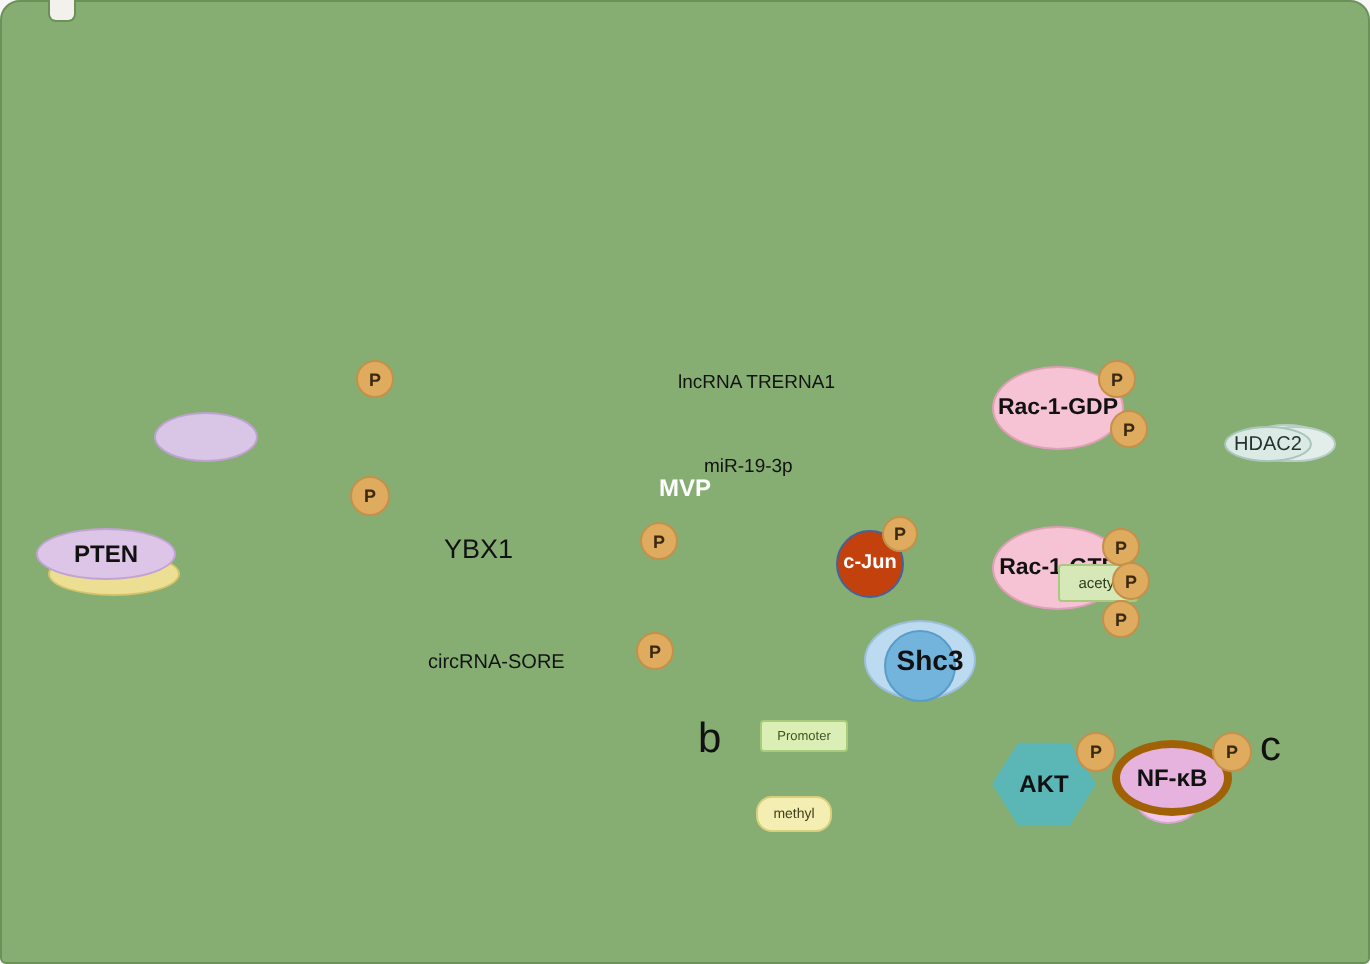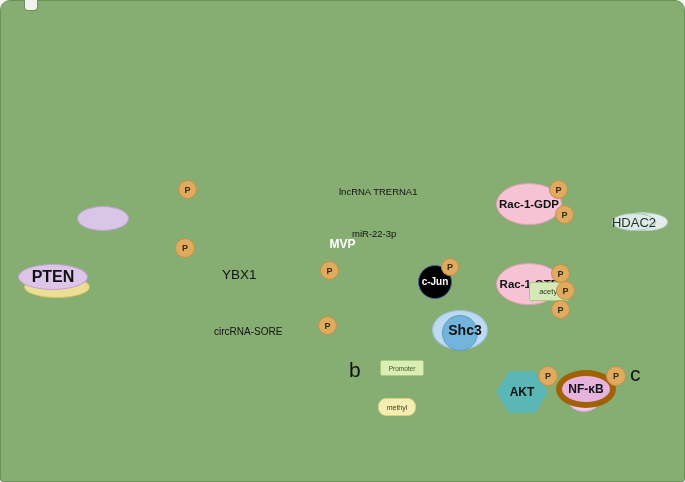--- a/index.html
+++ b/index.html
@@ -38,56 +38,56 @@
   .node{position:absolute;display:flex;align-items:center;justify-content:center;text-align:center;box-sizing:border-box;}
   .node-label{font-weight:bold;color:#111;line-height:1.05;}
 
   .ell{border-radius:50%;}
   .n-pi3k{left:133px;top:175px;width:52px;height:31px;background:#f2e09a;border:1px solid #d9c06a;}
   .n-pi3k .node-label{font-size:12px;}
   .n-pip3{left:47px;top:205px;width:60px;height:28px;background:#c6d6ee;border:1px solid #9db4d8;z-index:3;}
   .n-pip3 .node-label{font-size:13px;}
   .n-pip3b{left:77px;top:206px;width:52px;height:25px;background:#d9c6e6;border:1px solid #bda2d2;z-index:2;}
   .n-pten{left:18px;top:264px;width:70px;height:26px;background:#ddc5e8;border:1px solid #c2a3d4;z-index:3;}
-  .n-pten .node-label{font-size:16px;}
+  .n-pten .node-label{font-size:12px;}
   .n-ptenb{left:24px;top:276px;width:66px;height:22px;background:#ecdf93;border:1px solid #d4c469;z-index:2;}
   .n-mtor{left:125px;top:323px;width:54px;height:32px;background:#b69ad4;border:1px solid #9b7cc0;}
   .n-mtor .node-label{font-size:12px;color:#17171b;}
 
   .hexnode{position:absolute;width:56px;height:48px;text-align:right;}
   .hexnode .hx{position:absolute;inset:0;background:#5bb6b6;clip-path:polygon(25% 3%,75% 3%,100% 50%,75% 97%,25% 97%,0% 50%);}
   .hexnode .node-label{position:absolute;inset:0;display:flex;align-items:center;justify-content:center;font-size:13px;}
   .n-akt{left:132px;top:240px;}
   .n-akt2{left:496px;top:370px;width:52px;height:44px;}
   .n-akt2 .node-label{font-size:12px;}
 
   .n-ras{left:282px;top:172px;width:46px;height:30px;background:#decfea;border:1px solid #bfa8d5;}
   .n-ras .node-label{font-size:12.5px;}
   .n-raf{left:282px;top:218px;width:46px;height:30px;background:#cfe7d6;border:1px solid #a8cdb5;}
   .n-raf .node-label{font-size:12.5px;}
   .n-mek{left:280px;top:265px;width:48px;height:28px;background:#8fa8d6;border:1px solid #6f8bc0;}
   .n-mek .node-label{font-size:12.5px;}
   .n-erk{left:281px;top:320px;width:48px;height:30px;background:#cbaaab;border:1px solid #ad8a8c;}
   .n-erk .node-label{font-size:12.5px;}
 
-  .n-cjun{left:418px;top:265px;width:34px;height:34px;background:#000000;border:1px solid #45629b;}
+  .n-cjun{left:418px;top:265px;width:34px;height:34px;background:#c2410c;border:1px solid #45629b;}
   .n-cjun .node-label{font-size:10px;color:#fff;}
 
   .n-shc3a{left:432px;top:310px;width:56px;height:40px;background:#bcdaf0;border:1px solid #9cbfdd;z-index:2;}
   .n-shc3b{left:442px;top:315px;width:36px;height:36px;background:#73b4dd;border:1px solid #5a9cc7;z-index:3;}
   .shc3-txt{left:438px;top:322px;width:54px;text-align:center;font-size:14px;font-weight:bold;color:#111;z-index:6;}
 
   .n-rac1gdp{left:496px;top:183px;width:66px;height:42px;background:#f5c3d3;border:1px solid #dfa0b7;}
   .n-rac1gdp .node-label{font-size:11.5px;}
   .n-rac1gtp{left:496px;top:263px;width:66px;height:42px;background:#f5c3d3;border:1px solid #dfa0b7;}
   .n-rac1gtp .node-label{font-size:11.5px;}
   .n-plrkhg5{left:528px;top:242px;width:62px;height:22px;background:#bdd6ee;border:1px solid #99b8da;}
   .n-plrkhg5 .node-label{font-size:9px;}
 
-  .n-nfkb{left:556px;top:370px;width:60px;height:38px;background:#e6b3de;border:6px solid #a16207;z-index:3;}
+  .n-nfkb{left:556px;top:370px;width:60px;height:38px;background:#e6b3de;border:4px solid #a16207;z-index:3;}
   .n-nfkb .node-label{font-size:12px;}
   .n-nfkbb{left:566px;top:380px;width:36px;height:32px;background:#f2c9ec;border:1px solid #d8a6d1;z-index:2;}
 
   .mvp{left:362px;top:320px;width:60px;height:36px;z-index:3;}
   .mvp .mvpshape{position:absolute;inset:0;background:#86ae73;border:1px solid #6b9159;border-radius:10px 10px 3px 3px;}
   .mvp .notch{position:absolute;left:24px;top:-1px;width:12px;height:11px;background:#f2f1ec;border-left:1px solid #6b9159;border-right:1px solid #6b9159;border-bottom:1px solid #6b9159;border-radius:0 0 4px 4px;}
   .mvp .node-label{position:absolute;inset:0;display:flex;align-items:center;justify-content:center;font-size:12px;color:#fff;padding-top:6px;}
 
   
   .pbadge{position:absolute;border-radius:50%;background:#dfab5e;border:1px solid #c4904a;color:#3a2a12;font-size:9px;font-weight:bold;display:flex;align-items:center;justify-content:center;z-index:8;}
@@ -115,21 +115,21 @@
   .acetyl{left:529px;top:282px;width:38px;height:17px;background:#d6e8b8;border:1px solid #a9c97e;display:flex;align-items:center;justify-content:center;border-radius:2px;}
   .acetyl span{font-size:7.5px;color:#2d3a18;}
 
   .methylbox{left:378px;top:398px;width:36px;height:16px;background:#f4eeb3;border:1px solid #d9d07e;border-radius:8px;display:flex;align-items:center;justify-content:center;}
   .methylbox span{font-size:7px;color:#40401c;}
 
   .promoter{left:380px;top:360px;width:42px;height:14px;background:#dbeeb6;border:1px solid #a9cb7c;border-radius:2px;display:flex;align-items:center;justify-content:center;z-index:5;}
   .promoter span{font-size:6.5px;color:#3d5420;}
 
   .hdac2{left:612px;top:213px;width:42px;height:16px;background:#dbeae4;border:1px solid #a9c6bb;border-radius:50%;display:flex;align-items:center;justify-content:center;z-index:4;}
-  .hdac2 span{font-size:13px;color:#24342c;}
+  .hdac2 span{font-size:10px;color:#24342c;}
   .hdac2-sh{position:absolute;border-radius:50%;background:#e3eeea;border:1px solid #b6cfc4;}
 
   
   .panelbox{position:absolute;background:#f2f1ec;border:1px solid #e0ded6;border-radius:7px;}
   .panel-a{left:4px;top:155px;width:183px;height:265px;}
   .panel-b{left:198px;top:160px;width:246px;height:258px;}
   .panel-c{left:471px;top:180px;width:204px;height:240px;}
 
   svg.ov{position:absolute;left:0;top:0;width:685px;height:482px;pointer-events:none;}
 </style>
@@ -617,21 +617,21 @@
 
   <div class="mvp">
     <div class="mvpshape"></div>
     <div class="notch"></div>
     <span class="node-label">MVP</span>
   </div>
 
   <div class="abs t t-ybx1">YBX1</div>
   <div class="abs t t-circsore">circRNA-SORE</div>
   <div class="abs t t-lnc">lncRNA TRERNA1</div>
-  <div class="abs t t-mir22">miR-22-3p</div>
+  <div class="abs t t-mir22">miR-19-3p</div>
   <div class="panel-letter pb">b</div>
 
 
   <div class="node ell n-cjun">
     <span class="node-label">c-Jun</span>
   </div>
   <div class="pbadge" style="left:441px;top:258px;width:16px;height:16px;">
     <span>P</span>
   </div>
 

